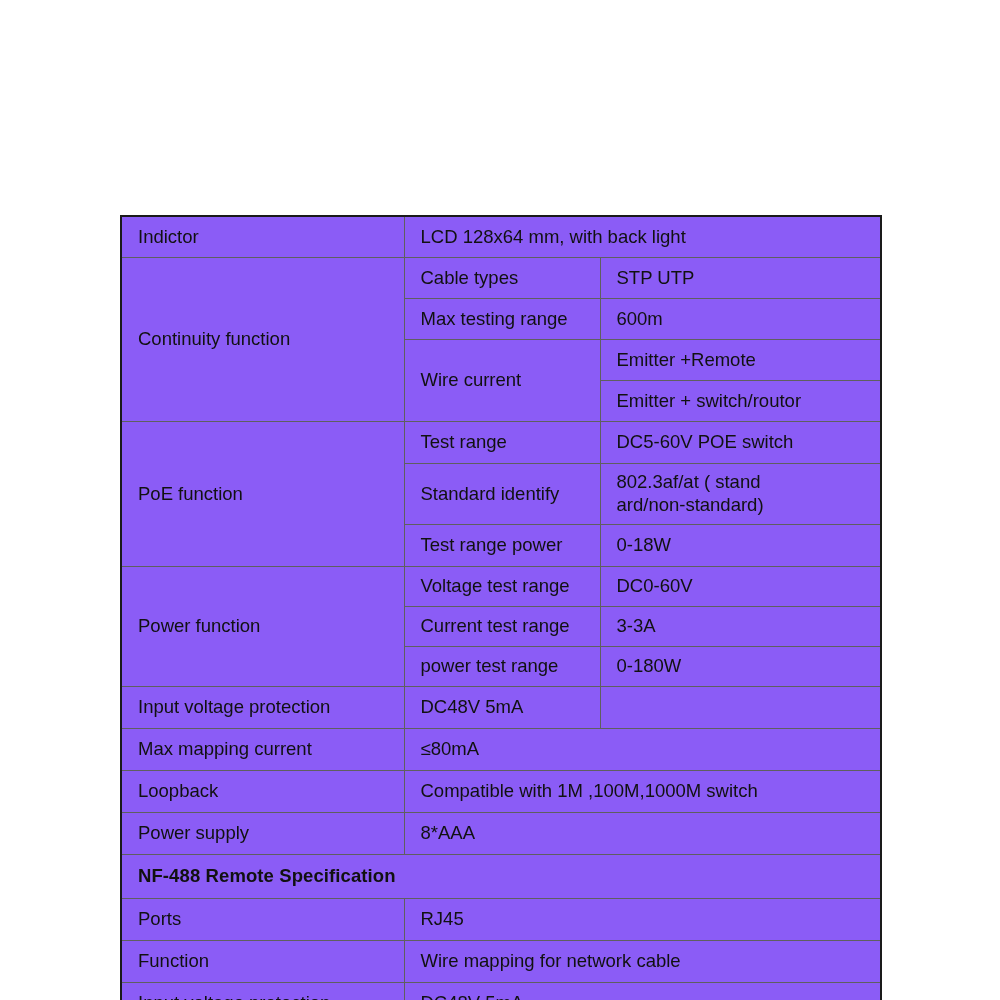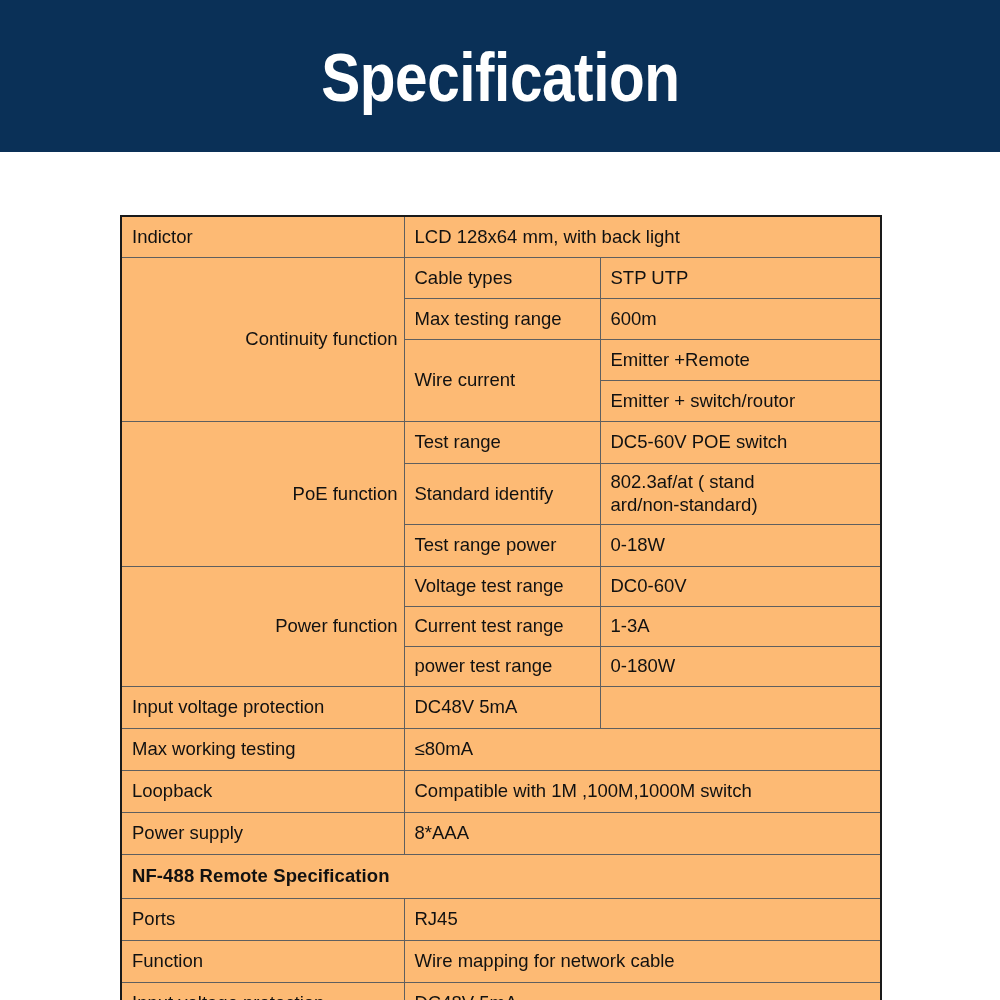--- a/index.html
+++ b/index.html
@@ -63,37 +63,37 @@
     background: #ffffff;
   }
 
   table.spec td {
     border: 1px solid #5f5f5f;
     font-family: "Liberation Sans", sans-serif;
     font-size: 18.5px;
     color: #111111;
     line-height: 1.22;
     vertical-align: middle;
-    padding: 4px 6px 4px 10px;
-    background: #fdba74;
+    padding: 4px 6px 4px 16px;
+    background: #8b5cf6;
   }
 
   
   table.spec {
     border: 2px solid #1a1a1a;
   }
 
   
   col.c1 { width: 283px; }
   col.c2 { width: 196px; }
   col.c3 { width: 281px; }
 
   
   td.group-label {
-    text-align: right;
+    text-align: left;
     padding-left: 0;
     padding-right: 0;
   }
 
   
   td.row-label {
     padding-left: 46px;
   }
 
   td.sub-label {
@@ -116,23 +116,20 @@
 
   .wrapcell {
     white-space: pre-line;
   }
 </style>
 </head>
 <body>
 
 <div class="page">
 
-  <div class="banner">
-    <div class="banner-title">Specification</div>
-  </div>
 
   <div class="table-wrap">
     <table class="spec">
       <colgroup>
         <col class="c1">
           <col class="c2">
           <col class="c3">
       </colgroup>
       <tbody>
 
@@ -177,35 +174,35 @@
           <td class="value">0-18W</td>
         </tr>
 
         <tr>
           <td class="group-label" rowspan="3">Power function</td>
           <td class="sub-label" style="height:31px">Voltage test range</td>
           <td class="value">DC0-60V</td>
         </tr>
         <tr>
           <td class="sub-label" style="height:31px">Current test range</td>
-          <td class="value">1-3A</td>
+          <td class="value">3-3A</td>
         </tr>
         <tr>
           <td class="sub-label" style="height:31px">power test range</td>
           <td class="value">0-180W</td>
         </tr>
 
         <tr>
           <td class="row-label" style="height:33px">Input voltage protection</td>
           <td class="value">DC48V 5mA</td>
           <td class="empty"></td>
         </tr>
 
         <tr>
-          <td class="row-label" style="height:33px">Max working testing</td>
+          <td class="row-label" style="height:33px">Max mapping current</td>
           <td class="value" colspan="2">≤80mA</td>
         </tr>
 
         <tr>
           <td class="row-label" style="height:33px">Loopback</td>
           <td class="value" colspan="2">Compatible with 1M ,100M,1000M switch</td>
         </tr>
 
         <tr>
           <td class="row-label" style="height:33px">Power supply</td>

